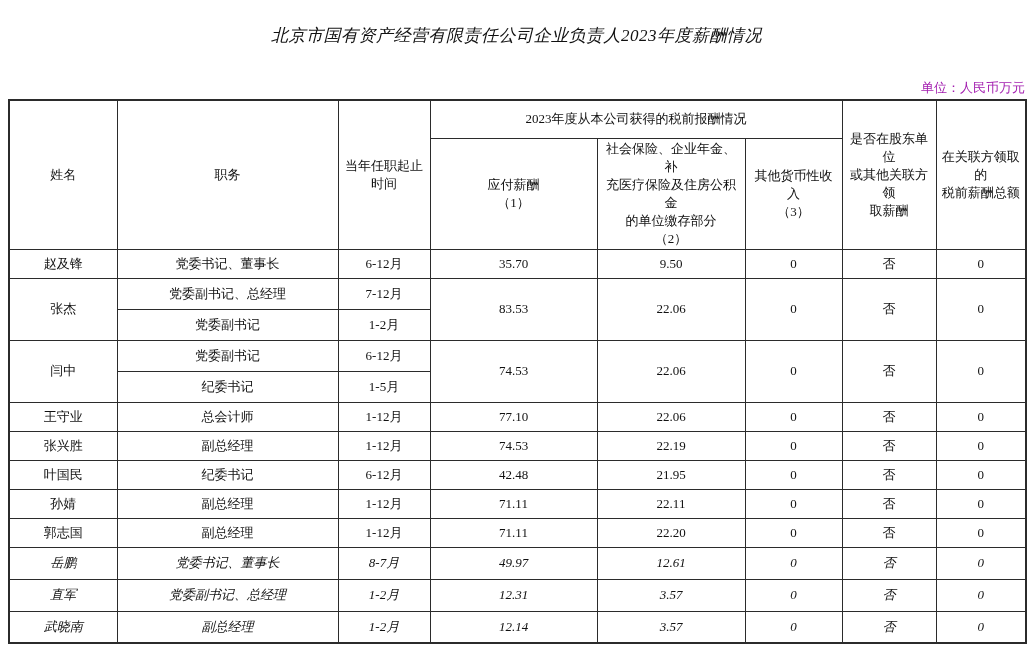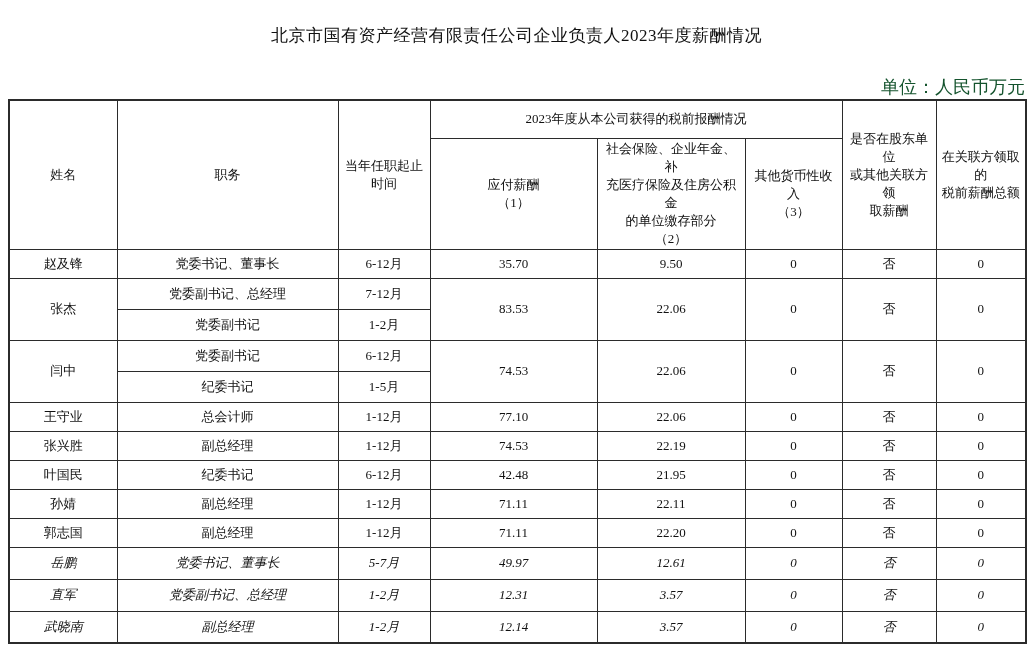--- a/index.html
+++ b/index.html
@@ -13,27 +13,28 @@
     font-family: "Liberation Serif", "DejaVu Serif", serif;
     overflow: hidden;
   }
   .doc-title {
     margin-top: 24px;
     text-align: center;
     font-size: 17px;
     line-height: 24px;
     letter-spacing: 0.5px;
     color: #111;
+    font-style: italic;
   }
   .unit-label {
     margin: 32px 8px 4px 0;
     text-align: right;
-    font-size: 18px;
+    font-size: 13px;
     line-height: 15px;
-    color: #14532d;
+    color: #a21caf;
   }
   table.salary-table {
     margin-left: 8px;
     width: 1017px;
     border-collapse: collapse;
     table-layout: fixed;
     border: 2px solid #2b2b2b;
   }
   table.salary-table th,
   table.salary-table td {
@@ -183,21 +184,21 @@
         <td>1-12月</td>
         <td>71.11</td>
         <td>22.20</td>
         <td>0</td>
         <td>否</td>
         <td>0</td>
       </tr>
       <tr class="tall">
         <td>岳鹏</td>
         <td>党委书记、董事长</td>
-        <td>5-7月</td>
+        <td>8-7月</td>
         <td>49.97</td>
         <td>12.61</td>
         <td>0</td>
         <td>否</td>
         <td>0</td>
       </tr>
       <tr class="tall">
         <td>直军</td>
         <td>党委副书记、总经理</td>
         <td>1-2月</td>

